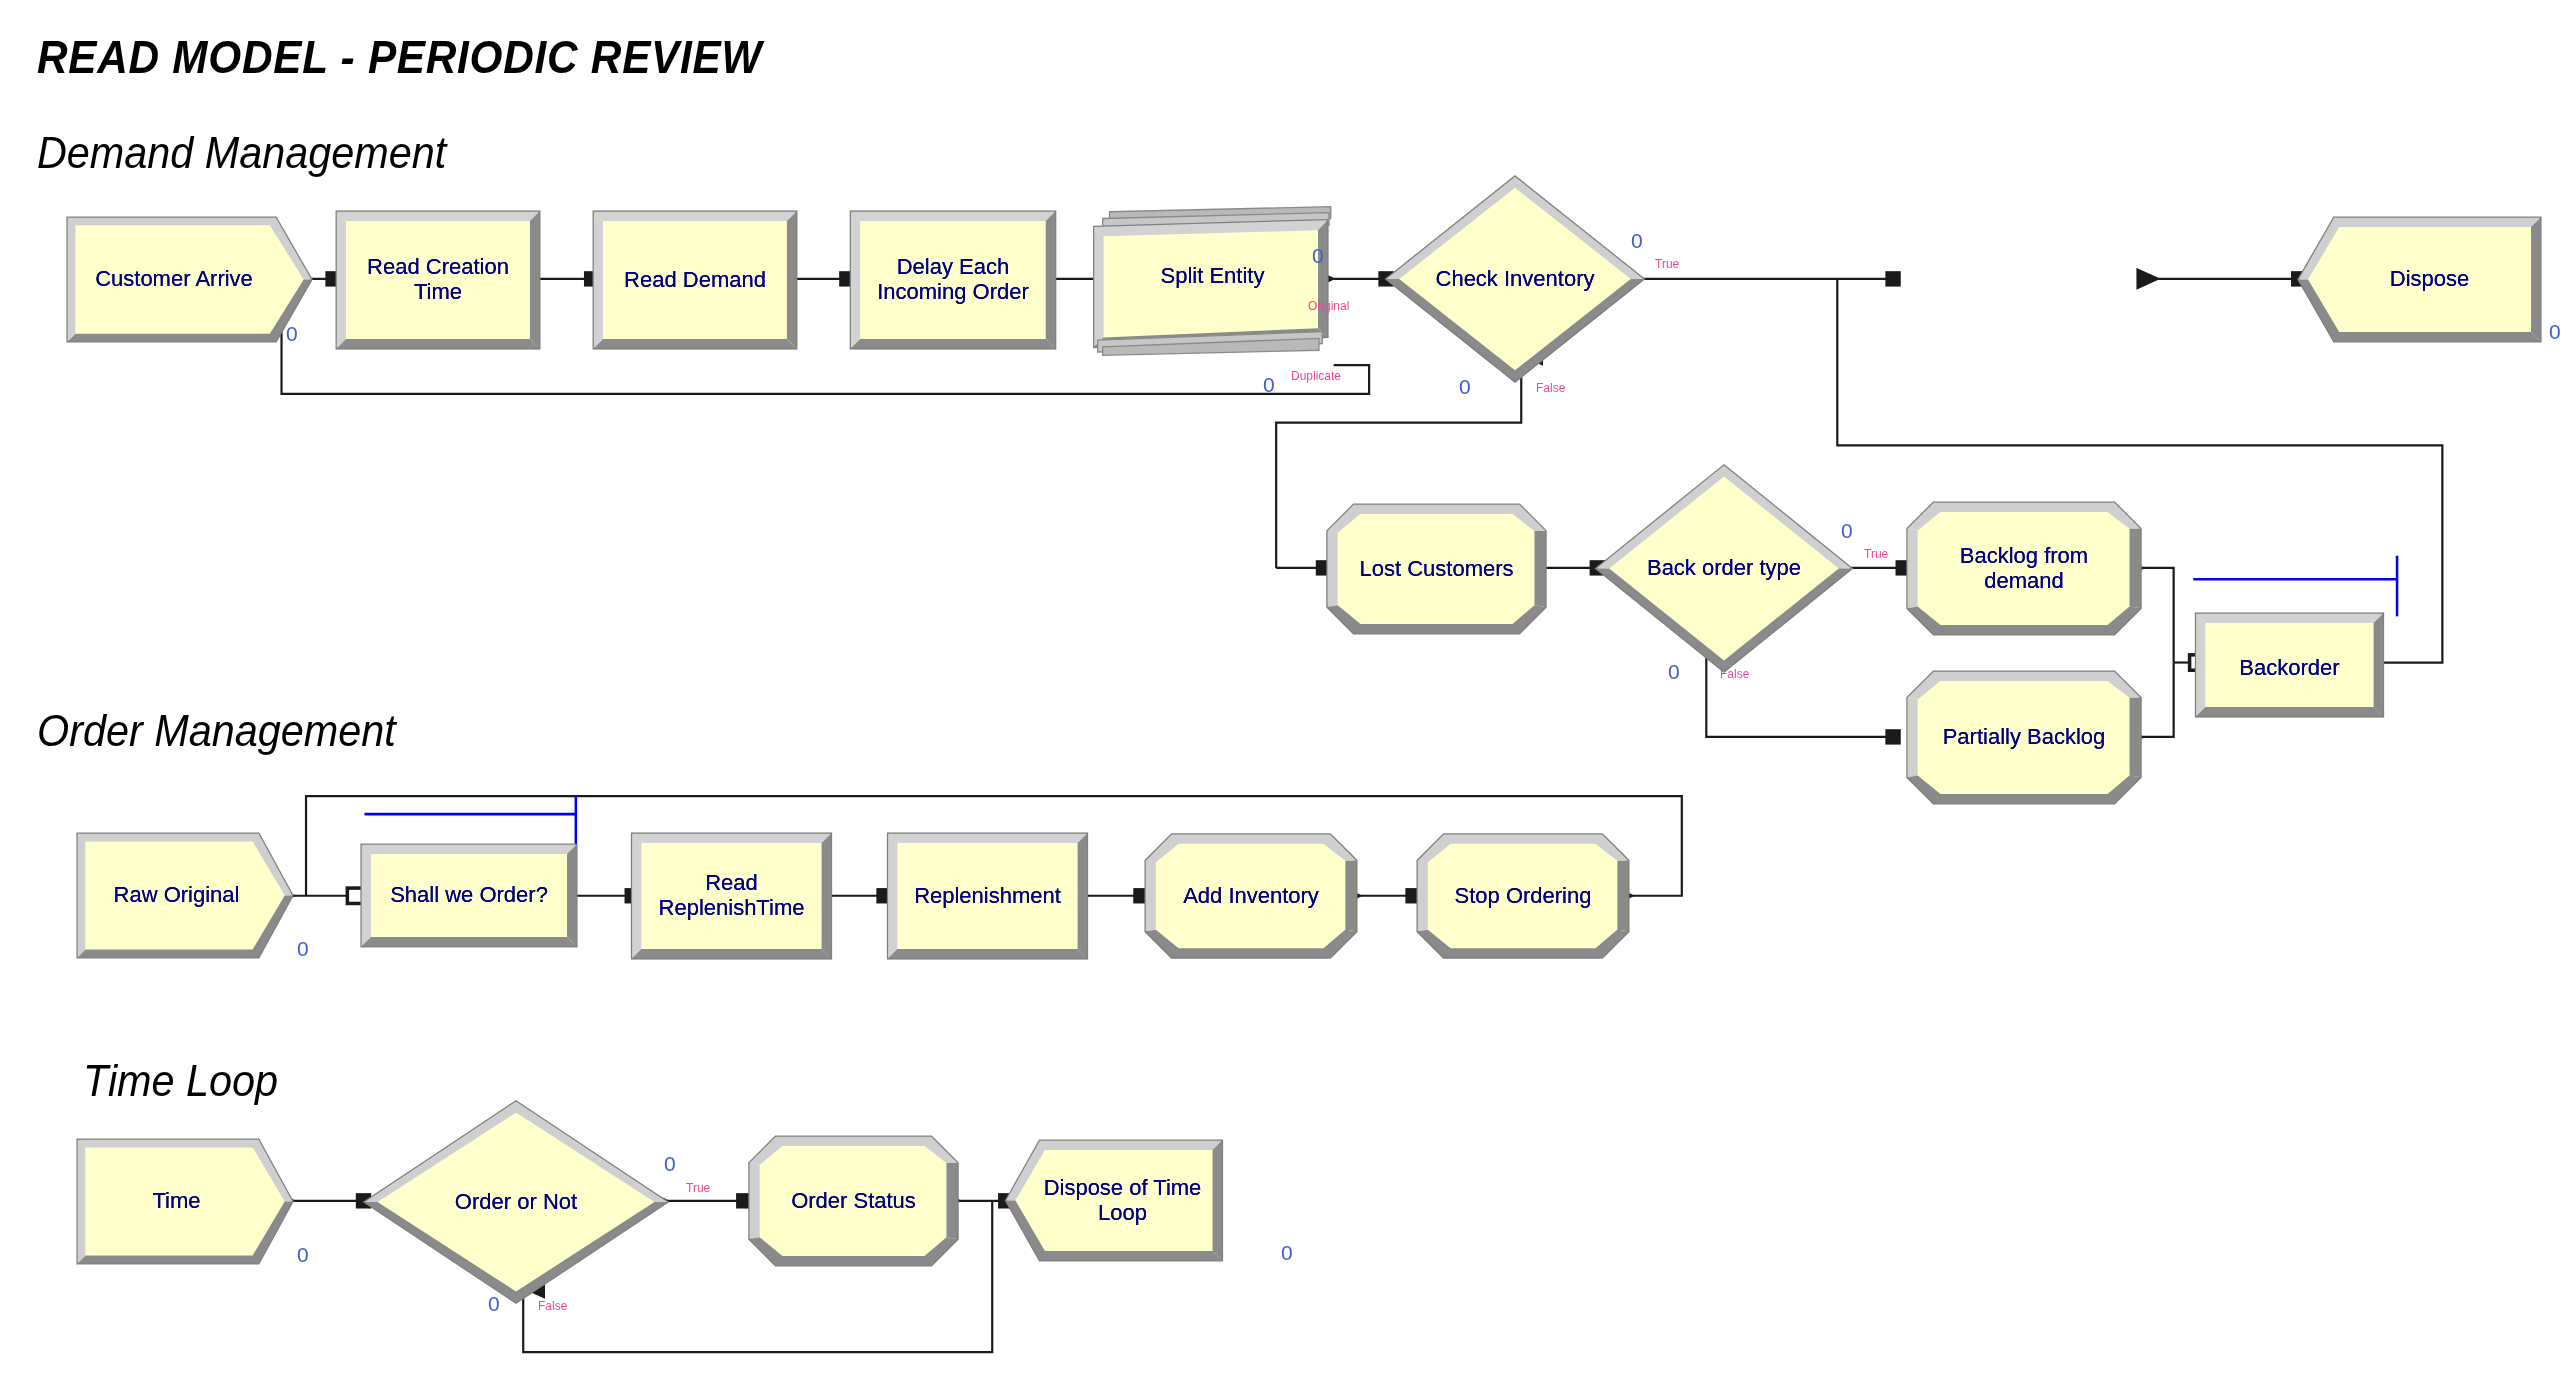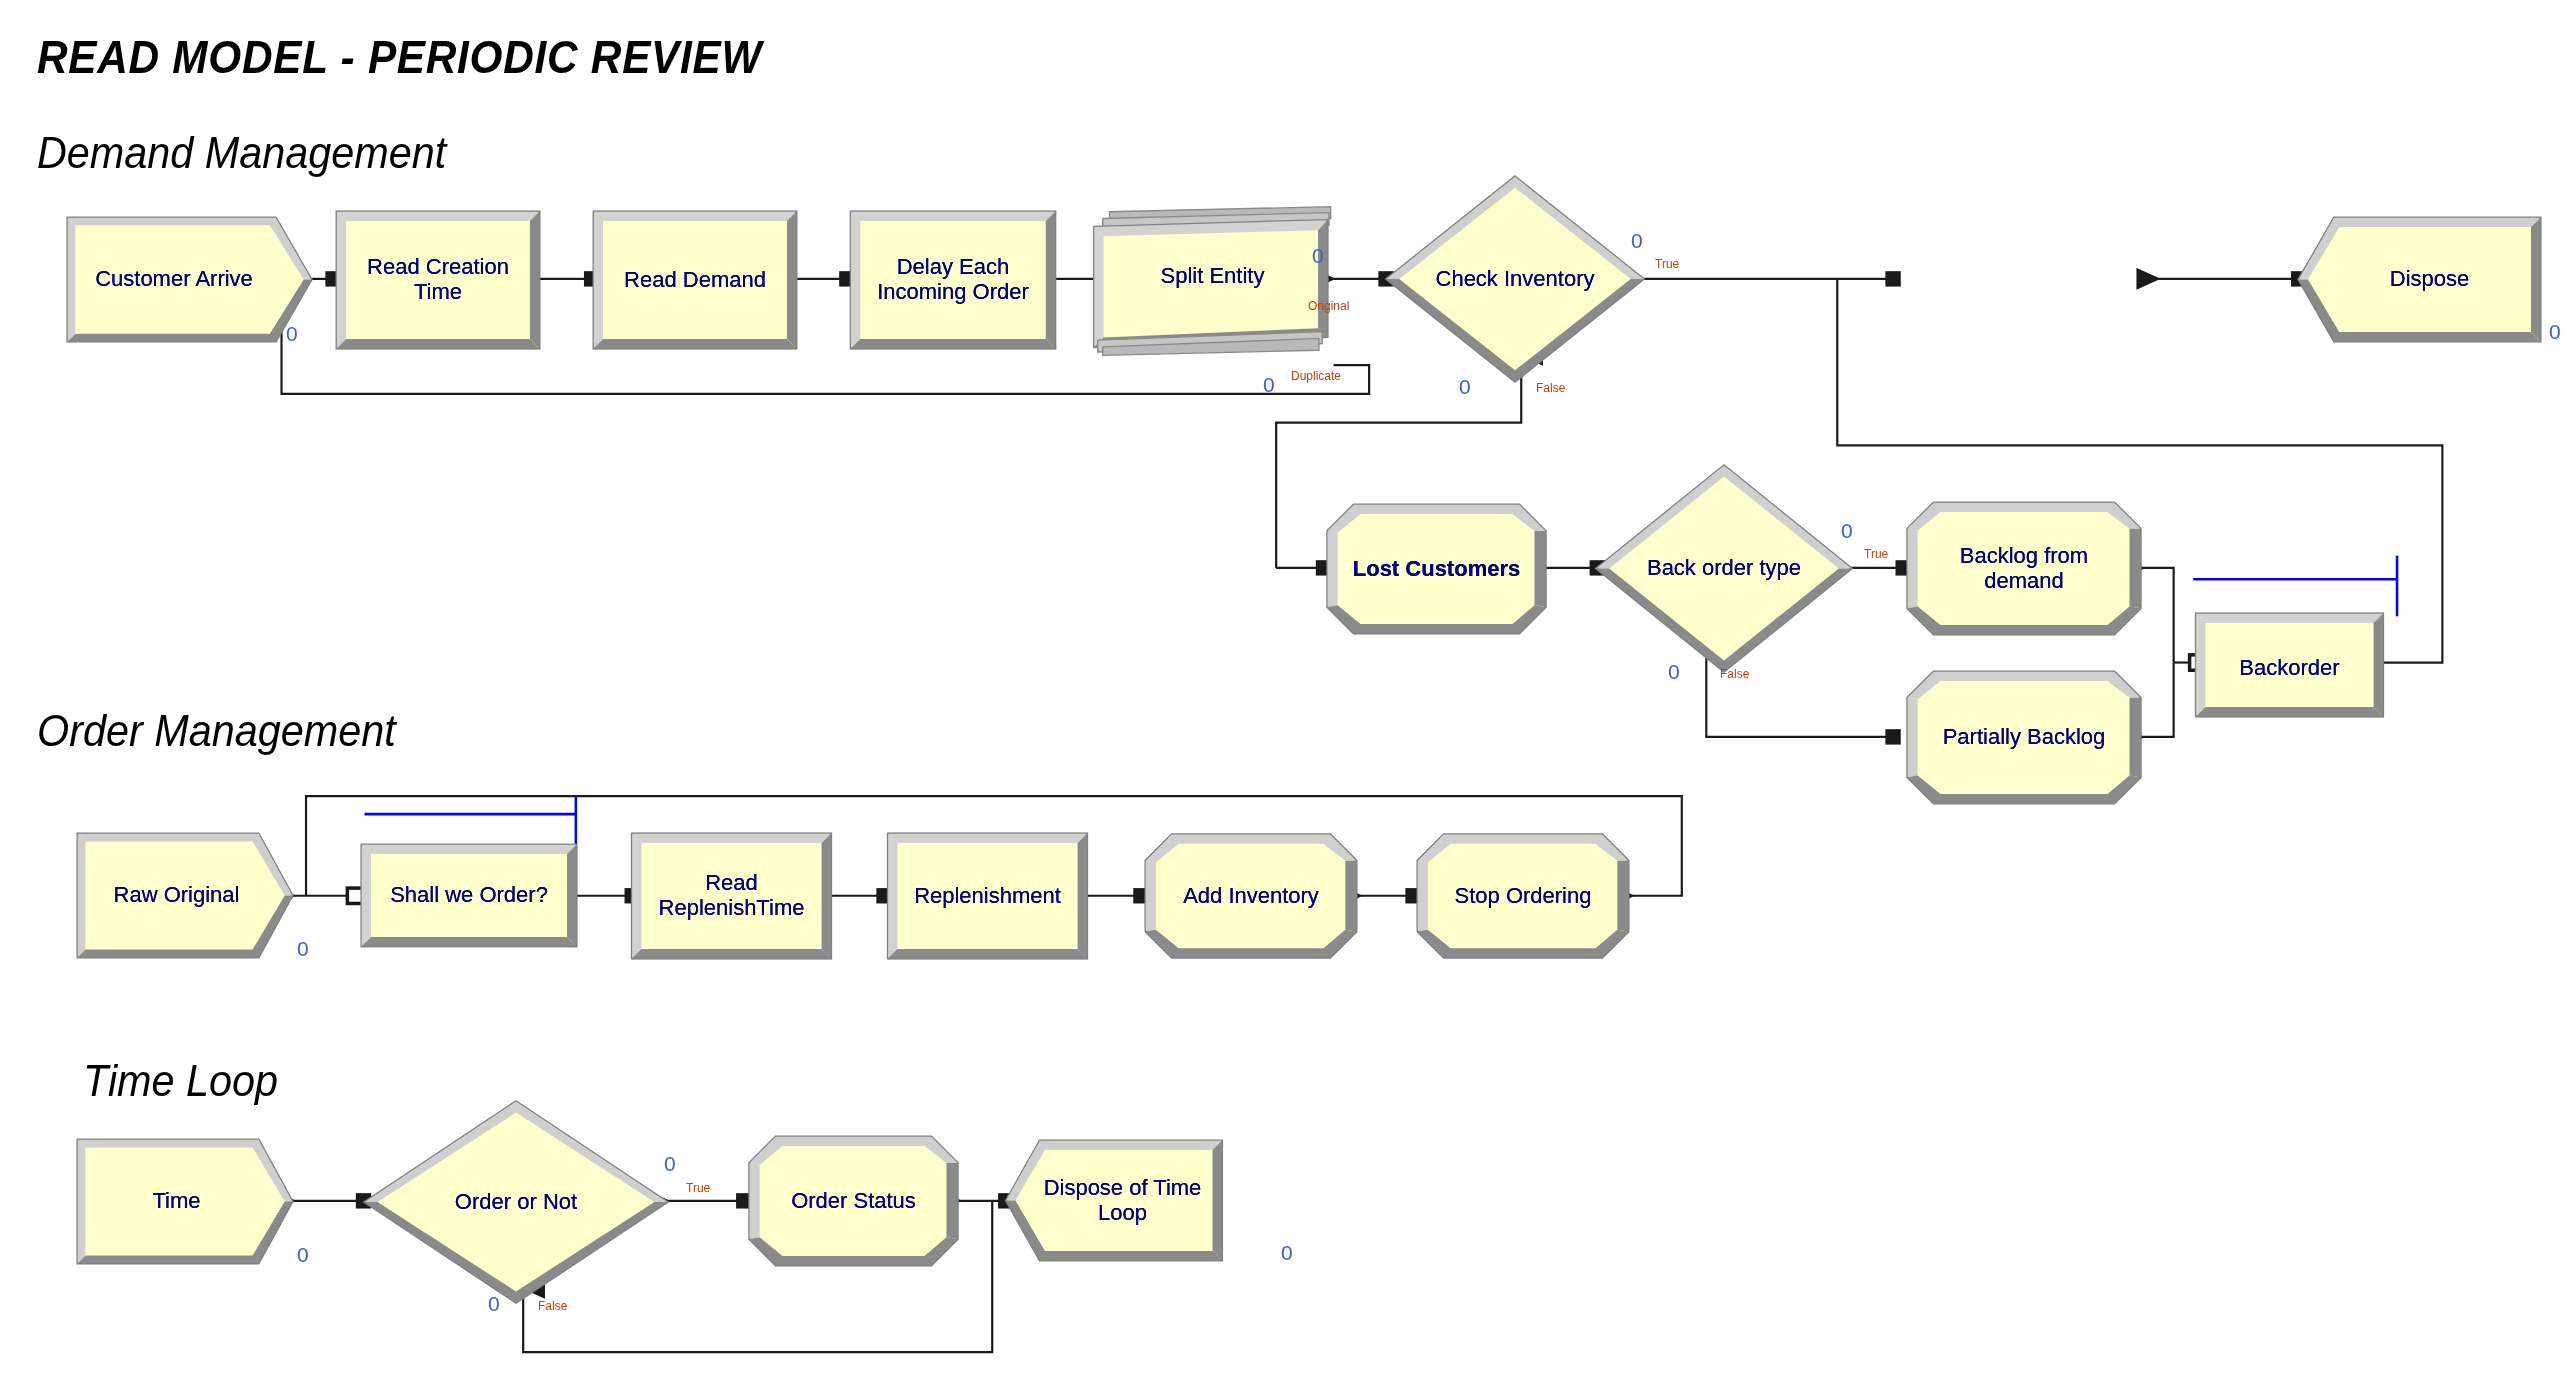--- a/index.html
+++ b/index.html
@@ -38,21 +38,21 @@
     text-shadow:0 0 0.3px #000080;
   }
   .node svg{display:block;overflow:visible;}
 
   
   .cnt{
     position:absolute;color:#3f5fd0;font-size:21px;
     font-family:"Liberation Sans", sans-serif;line-height:1;
   }
   .port{
-    position:absolute;color:#c2410c;font-size:12px;
+    position:absolute;color:#ec4899;font-size:12px;
     font-family:"Liberation Sans", sans-serif;line-height:1;
   }
   
   .qline{position:absolute;}
   
   #wires{position:absolute;left:0;top:0;width:2576px;height:1380px;}
 </style>
 </head>
 <body>
 
@@ -208,21 +208,21 @@
     <svg width="245" height="127" viewBox="0 0 290 150">
       <path d="M2,75 L44,2 L288,2 L288,148 L44,148 Z" fill="#FFFFCC" stroke="#808080" stroke-width="3"></path>
       <path d="M2,75 L44,2 L288,2 L277,13 L50,13 L13,75 Z" fill="#cfcfcf"></path>
       <path d="M2,75 L13,75 L50,137 L277,137 L288,148 L44,148 Z" fill="#8a8a8a"></path>
       <path d="M288,2 L288,148 L277,137 L277,13 Z" fill="#8a8a8a"></path>
     </svg>
     <div class="lbl" style="padding-left:25px;">Dispose</div>
   </div>
   <div class="cnt" style="left:2549px;top:321px;">0</div>
 
-  <div class="node" style="left:1325px;top:502px;width:223px;height:134px;font-weight:bold;">
+  <div class="node" style="left:1325px;top:502px;width:223px;height:134px;">
     <svg width="223" height="134" viewBox="0 0 264 158">
       <path d="M34,3 L230,3 L261,34 L261,124 L230,155 L34,155 L3,124 L3,34 Z" fill="#FFFFCC" stroke="#808080" stroke-width="3"></path>
       <path d="M34,3 L230,3 L261,34 L248,34 L222,14 L42,14 L15,36 L3,34 Z" fill="#cfcfcf"></path>
       <path d="M3,34 L15,36 L15,122 L3,124 Z" fill="#cfcfcf"></path>
       <path d="M261,34 L261,124 L248,122 L248,34 Z" fill="#8a8a8a"></path>
       <path d="M3,124 L15,122 L42,144 L222,144 L248,122 L261,124 L230,155 L34,155 Z" fill="#8a8a8a"></path>
     </svg>
     <div class="lbl">Lost Customers</div>
   </div>
 

